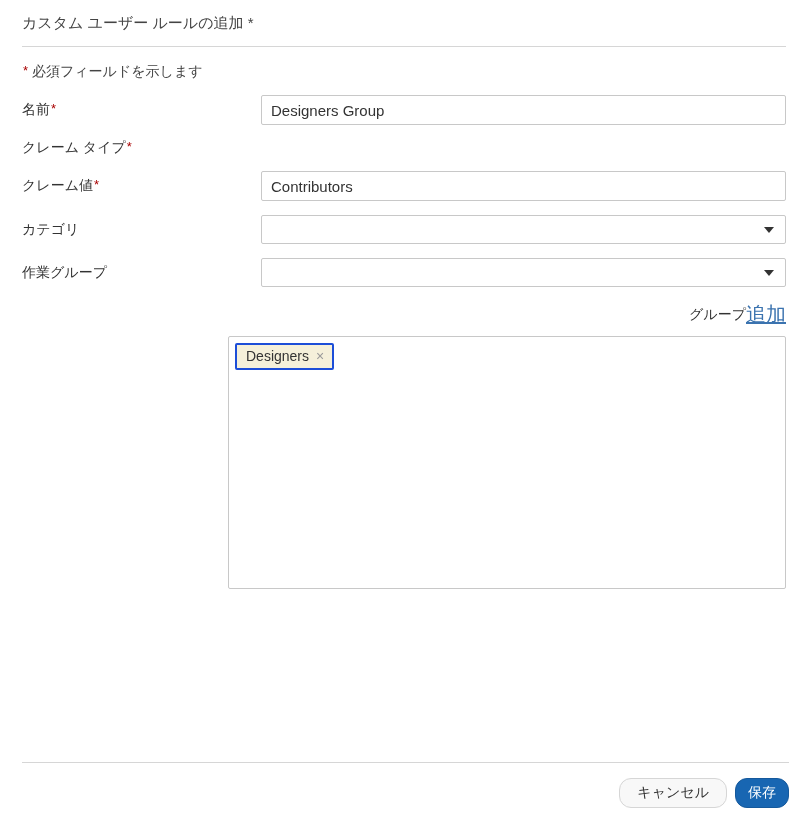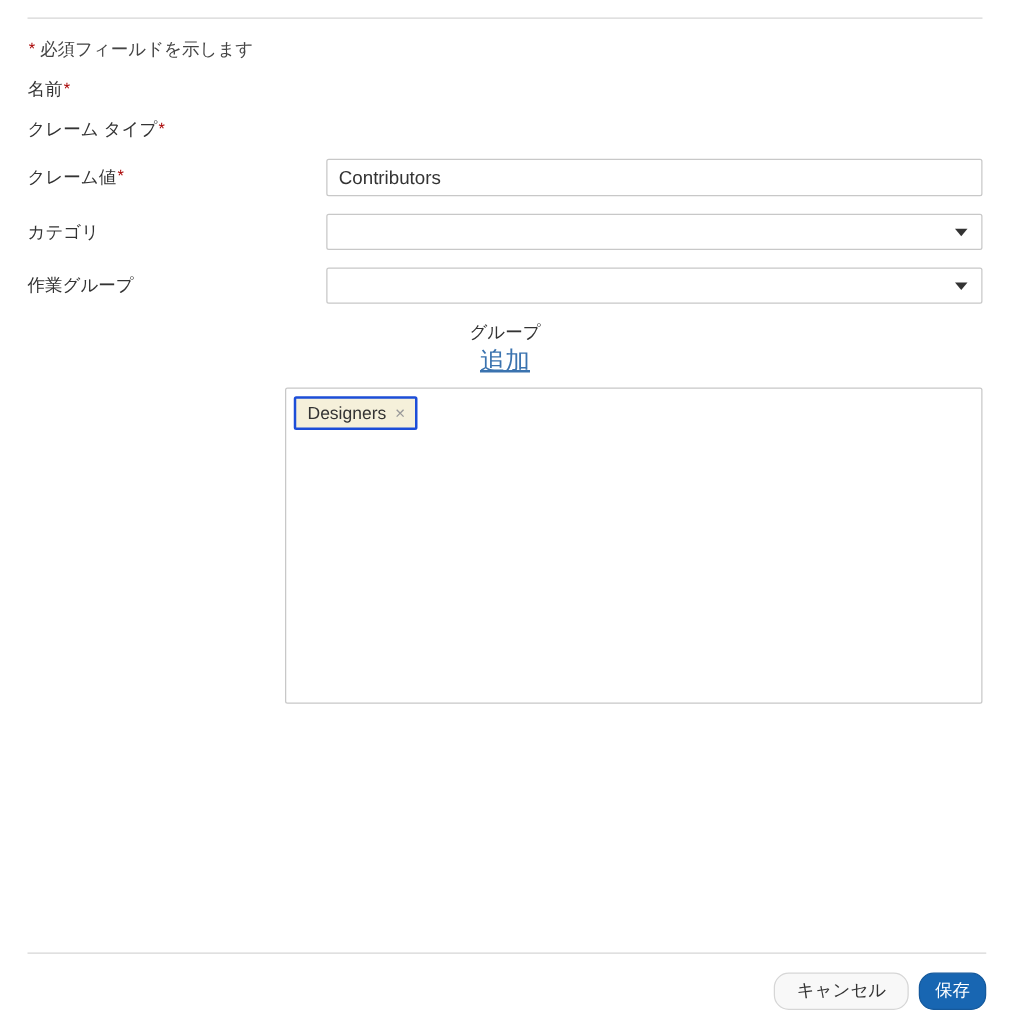--- a/index.html
+++ b/index.html
@@ -76,21 +76,20 @@
     border-left: 5px solid transparent;
     border-right: 5px solid transparent;
     border-top: 6px solid #333333;
   }
 
   .groups-header {
     display: flex;
     justify-content: flex-end;
     align-items: center;
     margin: 4px 0 8px 0;
-    flex-direction: column;
   }
   .groups-label { font-size: 14px; color: #333333; }
   .add-link {
     font-size: 20px;
     color: #3b73af;
     text-decoration: underline;
     cursor: pointer;
   }
 
   .groups-box {
@@ -154,29 +153,33 @@
     color: #ffffff;
     padding: 0 12px;
     min-width: 50px;
   }
 </style>
 </head>
 <body>
 
 <div class="dialog">
 
+  <div class="dialog-title">カスタム ユーザー ルールの追加 *</div>
   <hr class="top-divider">
 
   <div class="required-note">
     <span class="req">*</span><span> 必須フィールドを示します</span>
   </div>
 
   <div class="form-row">
     <div class="form-label">
       <span>名前</span><span class="req">*</span>
+    </div>
+    <div class="form-control-wrap">
+      <input type="text" class="text-input" value="Designers Group" style="">
     </div>
   </div>
 
   <div class="form-row">
     <div class="form-label">
       <span>クレーム タイプ</span><span class="req">*</span>
     </div>
   </div>
 
   <div class="form-row">

